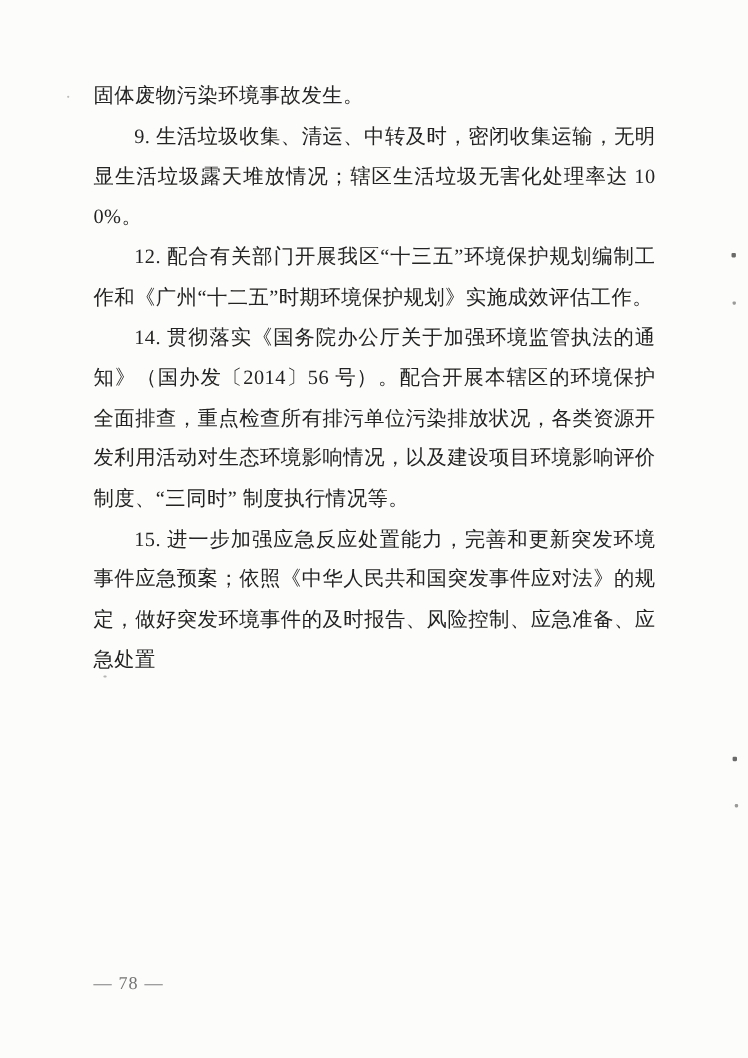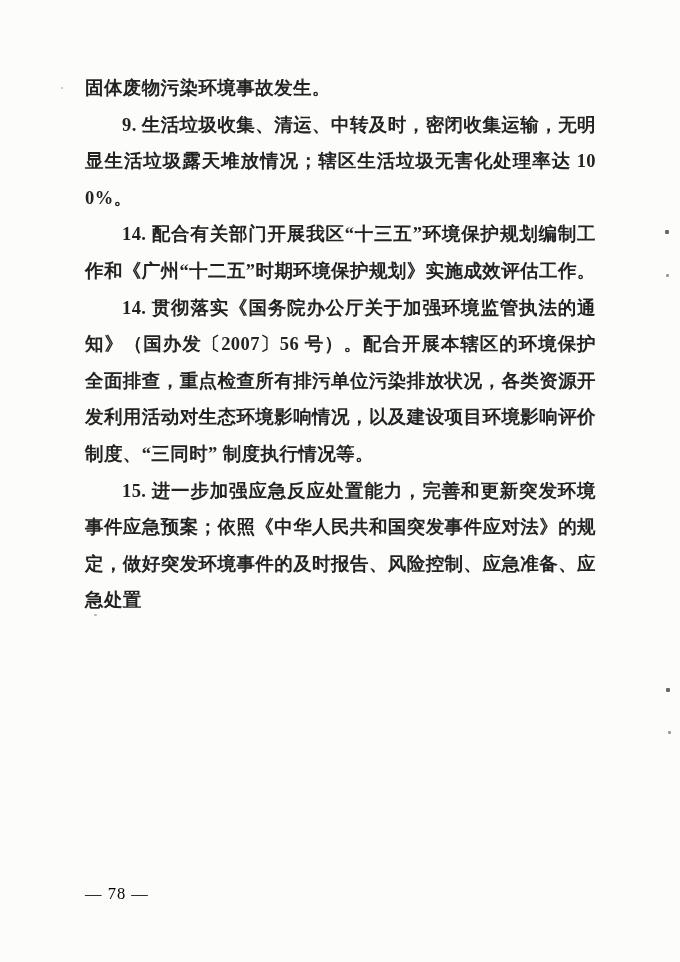--- a/index.html
+++ b/index.html
@@ -24,32 +24,31 @@
     width: 511px;
   }
   .para {
     margin: 0;
     font-size: 18.5px;
     line-height: 36.6px;
     letter-spacing: 0.4px;
     text-align: justify;
     text-justify: inter-character;
     word-break: break-all;
-    font-weight: bold;
   }
   .para.indent {
     text-indent: 2em;
   }
   .page-number {
     position: absolute;
     left: 85px;
     top: 884px;
     font-size: 16.5px;
     letter-spacing: 1px;
-    color: #000000;
+    color: #737373;
   }
   .speck {
     position: absolute;
     background: #6a6a6a;
     border-radius: 1px;
   }
   .speck.s1 { left: 665px; top: 230px; width: 4px; height: 4px; }
   .speck.s2 { left: 666px; top: 274px; width: 3px; height: 3px; background:#9a9a9a; }
   .speck.s3 { left: 666px; top: 688px; width: 4px; height: 4px; }
   .speck.s4 { left: 668px; top: 731px; width: 3px; height: 3px; background:#9a9a9a; }
@@ -57,22 +56,22 @@
   .speck.s6 { left: 61px;  top: 87px;  width: 2px; height: 2px; background:#bdbdbd; }
 </style>
 </head>
 <body>
 
 <div class="page">
 
   <div class="text-block">
     <p class="para">固体废物污染环境事故发生。</p>
     <p class="para indent">9. 生活垃圾收集、清运、中转及时，密闭收集运输，无明显生活垃圾露天堆放情况；辖区生活垃圾无害化处理率达 100%。</p>
-    <p class="para indent">14. 配合有关部门开展我区“十三五”环境保护规划编制工作和《广州“十二五”时期环境保护规划》实施成效评估工作。</p>
-    <p class="para indent">14. 贯彻落实《国务院办公厅关于加强环境监管执法的通知》（国办发〔2007〕56 号）。配合开展本辖区的环境保护全面排查，重点检查所有排污单位污染排放状况，各类资源开发利用活动对生态环境影响情况，以及建设项目环境影响评价制度、“三同时” 制度执行情况等。</p>
+    <p class="para indent">12. 配合有关部门开展我区“十三五”环境保护规划编制工作和《广州“十二五”时期环境保护规划》实施成效评估工作。</p>
+    <p class="para indent">14. 贯彻落实《国务院办公厅关于加强环境监管执法的通知》（国办发〔2014〕56 号）。配合开展本辖区的环境保护全面排查，重点检查所有排污单位污染排放状况，各类资源开发利用活动对生态环境影响情况，以及建设项目环境影响评价制度、“三同时” 制度执行情况等。</p>
     <p class="para indent">15. 进一步加强应急反应处置能力，完善和更新突发环境事件应急预案；依照《中华人民共和国突发事件应对法》的规定，做好突发环境事件的及时报告、风险控制、应急准备、应急处置</p>
   </div>
 
   <div class="page-number">— 78 —</div>
 
   <div class="speck s1"></div>
   <div class="speck s2"></div>
   <div class="speck s3"></div>
   <div class="speck s4"></div>
   <div class="speck s5"></div>

